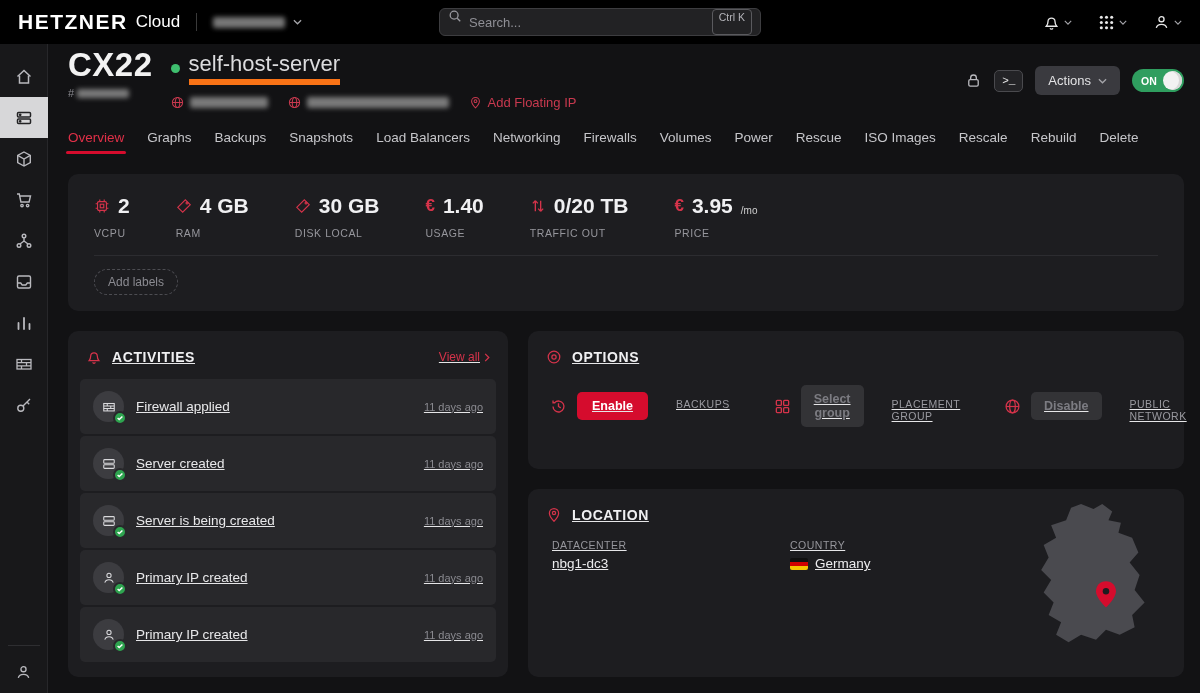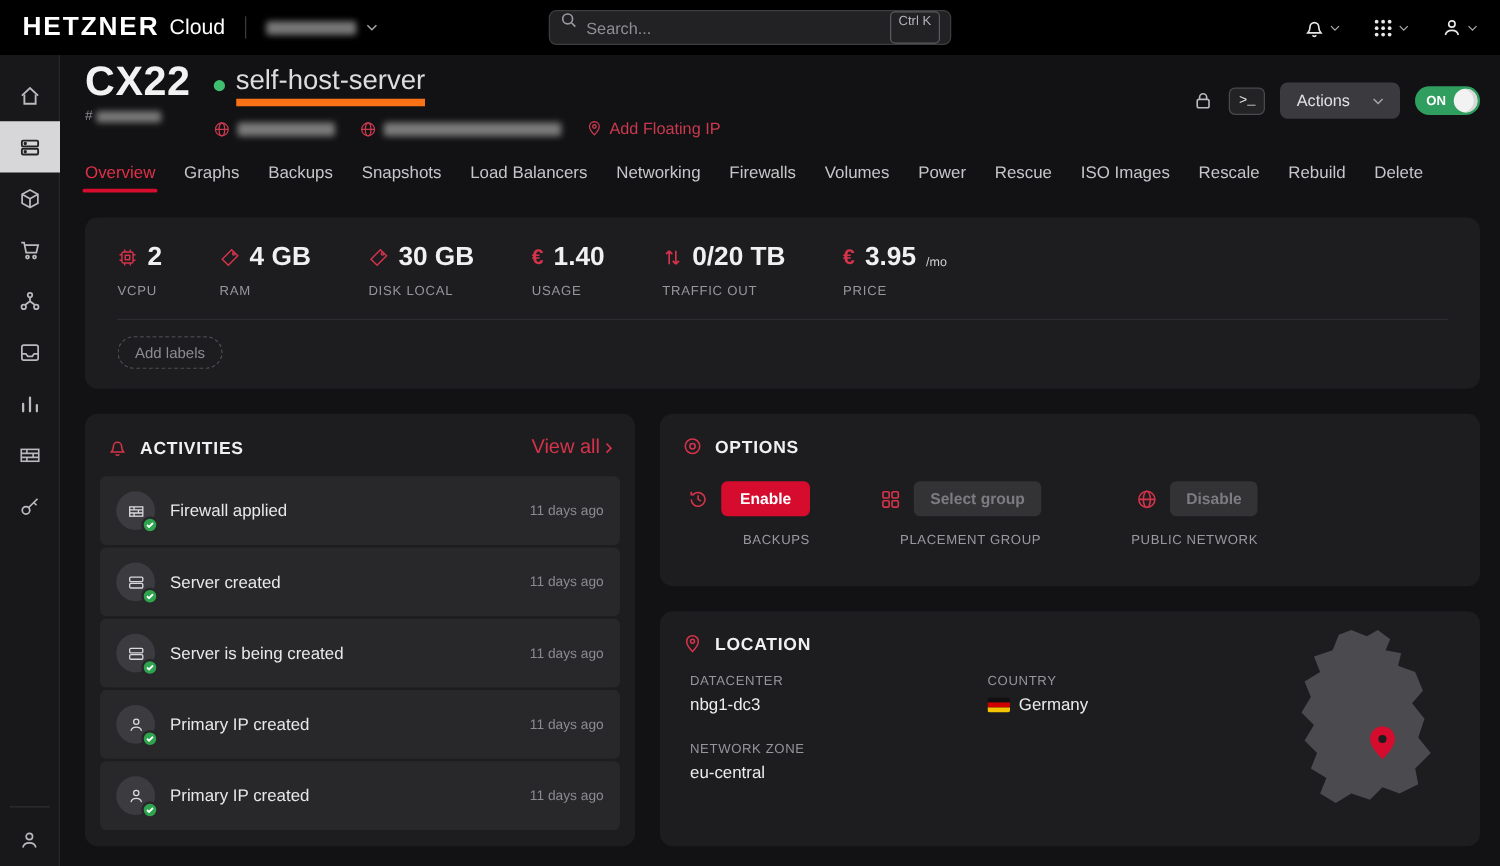--- a/index.html
+++ b/index.html
@@ -33,26 +33,26 @@
   .main { position:absolute; top:44px; left:48px; right:0; bottom:0; background:#121214; padding:4px 16px 0 20px; }
 
   .srv-header { display:flex; align-items:flex-start; }
   .plan-block { margin-right:18px; }
   .plan { font-size:33px; font-weight:600; color:#f2f2f2; line-height:1; letter-spacing:.5px; }
   .srv-id { margin-top:6px; color:#8a8a90; font-size:11px; display:flex; align-items:center; gap:3px; }
   .name-block { padding-top:3px; }
   .name-row { display:flex; align-items:center; gap:9px; }
   .dot-green { width:9px; height:9px; border-radius:50%; background:#3fbf6f; }
   .srv-name { font-size:22px; color:#dcdcde; border-bottom:6px solid #f97316; padding-bottom:2px; cursor:text; }
-  .ip-row { display:flex; align-items:flex-end; gap:20px; margin-top:10px; }
+  .ip-row { display:flex; align-items:center; gap:20px; margin-top:10px; }
   .ip-item { display:flex; align-items:center; gap:6px; color:#c9394f; font-size:13px; cursor:pointer; }
   .hdr-controls { margin-left:auto; display:flex; align-items:center; gap:12px; padding-top:18px; }
   .lock { color:#b9b9be; display:flex; }
   .console-btn { background:#232326; border:1px solid #4a4a4e; border-radius:5px; color:#e8e8e8; font-family:"Liberation Mono", monospace; font-size:11px; padding:4px 7px; cursor:pointer; }
-  .actions-btn { background:#3a3a3f; border:none; border-radius:6px; color:#e2e2e4; font-size:13px; padding:7px 13px; display:flex; align-items:center; gap:18px; cursor:pointer; }
+  .actions-btn { background:#3a3a3f; border:none; border-radius:6px; color:#e2e2e4; font-size:13px; padding:7px 13px; display:flex; align-items:center; gap:7px; cursor:pointer; }
   .toggle { position:relative; width:52px; height:23px; border-radius:12px; background:#2f9e5f; cursor:pointer; display:flex; align-items:center; }
   .toggle-label { color:#fff; font-size:10.5px; font-weight:bold; margin-left:9px; }
   .toggle-knob { position:absolute; right:2px; top:2px; width:19px; height:19px; border-radius:50%; background:#f2f2f2; box-shadow:inset -3px 0 0 #d8d8d8; }
 
   .tabs { display:flex; gap:23px; margin-top:20px; font-size:13.5px; color:#c6c6ca; }
   .tab { position:relative; cursor:pointer; padding-bottom:9px; white-space:nowrap; }
   .tab.active { color:#e03048; }
   .tab.active::after { content:""; position:absolute; left:-2px; right:-2px; bottom:0; height:3px; border-radius:2px; background:#d50c2d; }
 
   .card { background:#1d1d20; border-radius:10px; }
@@ -61,38 +61,38 @@
   .stats-row { display:flex; align-items:flex-start; gap:46px; }
   .stat-top { display:flex; align-items:center; gap:8px; }
   .stat-value { font-size:21px; font-weight:600; color:#f0f0f2; }
   .stat-suffix { font-size:10px; color:#cfcfcf; align-self:flex-end; padding-bottom:2px; }
   .sicon { color:#d5334a; display:flex; align-items:center; }
   .euro-glyph { color:#d5334a; font-size:17px; font-weight:bold; }
   .stat-label { margin-top:9px; font-size:10.5px; letter-spacing:.6px; color:#96969c; }
   .stats-div { height:1px; background:#2c2c30; margin:16px -26px 0; margin-left:0; margin-right:0; }
   .add-labels { display:inline-block; margin:13px 0 2px; padding:5px 13px; border:1px dashed #4d4d52; border-radius:15px; color:#8b8b91; font-size:12px; cursor:pointer; }
 
-  .grid-row { display:grid; grid-template-columns:440px 656px; gap:20px; margin-top:20px; height:346px; }
+  .grid-row { display:grid; grid-template-columns:440px 656px; gap:20px; margin-top:20px; height:346px;text-decoration:underline; }
   .col-right { display:flex; flex-direction:column; gap:20px; }
 
   .card-head { display:flex; align-items:center; gap:10px; padding:18px 18px 0 18px; }
   .card-title { font-size:14px; font-weight:bold; letter-spacing:.6px; color:#f0f0f2; }
   .red-ic { color:#d5334a; display:flex; }
-  .view-all { margin-left:auto; color:#d5334a; font-size:16px; display:flex; align-items:center; gap:4px; cursor:pointer; }
+  .view-all { margin-left:auto; color:#d5334a; font-size:12px; display:flex; align-items:center; gap:4px; cursor:pointer; }
 
   .act-list { margin-top:14px; padding:0 12px; }
   .act-row { display:flex; align-items:center; gap:12px; background:#28282b; border-radius:5px; padding:12px 13px; margin-bottom:2px; }
   .act-ic { position:relative; width:31px; height:31px; border-radius:50%; background:#3c3c40; display:flex; align-items:center; justify-content:center; color:#d9d9dc; flex:0 0 auto; }
   .badge { position:absolute; right:-3px; bottom:-3px; width:14px; height:14px; border-radius:50%; background:#2ea44f; border:2px solid #28282b; display:flex; align-items:center; justify-content:center; }
   .act-label { font-size:13.5px; color:#e8e8ea; }
   .act-time { margin-left:auto; font-size:11px; color:#8a8a90; }
 
   .options-card { height:138px; }
   .opt-row { display:flex; gap:44px; padding:20px 24px 0 22px; }
-  .opt-group { display:flex; flex-direction:column;align-items:flex-end; }
+  .opt-group { display:flex; flex-direction:row; }
   .opt-top { display:flex; align-items:center; gap:10px; }
   .btn-red { background:#d50c2d; color:#fff; border:none; border-radius:5px; font-size:12.5px; font-weight:bold; padding:7px 15px; cursor:pointer; }
   .btn-disabled { background:#333336; color:#7c7c82; border:none; border-radius:5px; font-size:12.5px; font-weight:bold; padding:7px 13px; cursor:default; }
   .opt-label { margin-top:13px; margin-left:28px; font-size:10.5px; letter-spacing:.5px; color:#9a9aa0; }
 
   .location-card { flex:1; position:relative; overflow:hidden; }
   .loc-grid { display:grid; grid-template-columns:238px auto; row-gap:22px; padding:16px 0 0 24px; max-width:480px; }
   .loc-label { font-size:10.5px; letter-spacing:.5px; color:#96969c; }
   .loc-value { margin-top:5px; font-size:13.5px; color:#ececee; display:flex; align-items:center; gap:7px; }
   .flag { width:18px; height:12px; border-radius:2px; overflow:hidden; display:inline-flex; flex-direction:column; flex:0 0 auto; }
@@ -599,24 +599,20 @@
               <div class="loc-label">COUNTRY</div>
               <div class="loc-value">
                 <span class="flag">
                     <div style="background:#101010"></div>
                     <div style="background:#d00000"></div>
                     <div style="background:#f5c400"></div>
                   </span>
                 <span>Germany</span>
               </div>
             </div>
-            <div>
-              <div class="loc-label">NETWORK ZONE</div>
-              <div class="loc-value">eu-central</div>
-            </div>
           </div>
           <div class="map-wrap">
             <svg viewBox="0 0 100 130" width="152" height="162">
               <path fill="#4a4a4f" d="M38,4 L48,8 L55,4 L63,10 L60,17 L70,19 L68,27 L79,31 L84,43 L77,51 L85,61 L81,73 L89,83 L79,93 L81,103 L69,109 L58,105 L50,113 L38,109 L28,115 L18,109 L22,99 L12,93 L16,83 L8,75 L14,65 L6,57 L12,47 L8,37 L18,31 L14,21 L26,17 L30,7 Z"></path>
               <g>
                 <path fill="#d50c2d" d="M58,66 c-5,0 -8,4 -8,8 c0,5.5 8,13 8,13 s8,-7.5 8,-13 c0,-4 -3,-8 -8,-8 z"></path>
                 <circle cx="58" cy="74" r="2.6" fill="#1d1d20"></circle>
               </g>
             </svg>
           </div>

